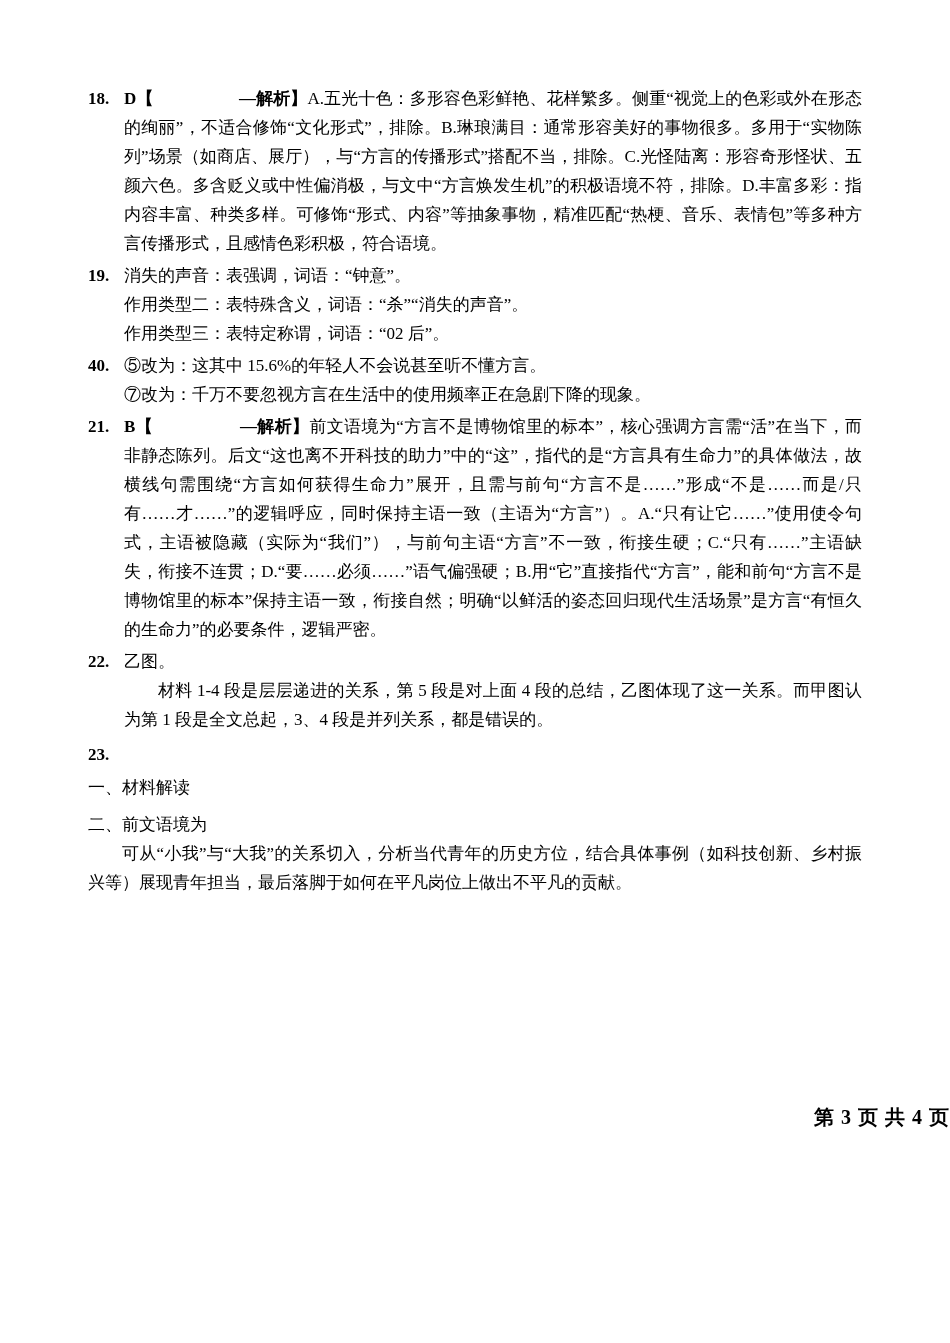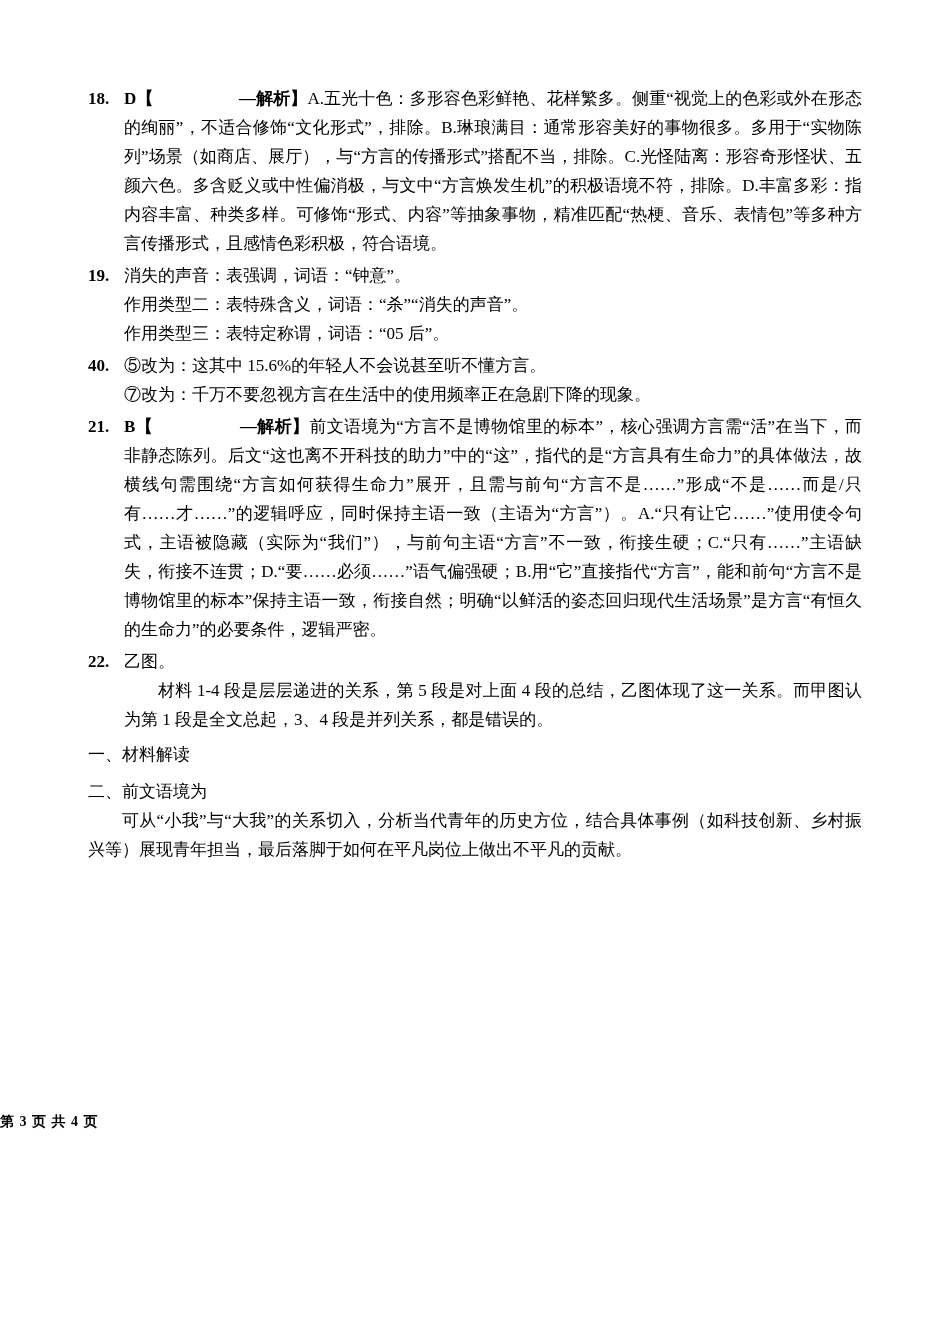--- a/index.html
+++ b/index.html
@@ -43,22 +43,22 @@
   .sec-heading {
     font-weight: normal;
     margin-top: 4px;
   }
   .sec-heading.spaced { margin-top: 8px; }
   .footer {
     position: absolute;
     left: 0;
     right: 0;
     bottom: 66px;
-    text-align: left;
-    font-size: 14px;
+    text-align: right;
+    font-size: 20px;
     font-weight: bold;
     letter-spacing: 1px;
   }
 </style>
 </head>
 <body>
 
 <div class="page">
   <div class="doc">
 
@@ -67,21 +67,21 @@
       <div class="content">
         <p class="para"><span class="lead">D【　　　　　—解析】</span><span>A.五光十色：多形容色彩鲜艳、花样繁多。侧重“视觉上的色彩或外在形态的绚丽”，不适合修饰“文化形式”，排除。B.琳琅满目：通常形容美好的事物很多。多用于“实物陈列”场景（如商店、展厅），与“方言的传播形式”搭配不当，排除。C.光怪陆离：形容奇形怪状、五颜六色。多含贬义或中性偏消极，与文中“方言焕发生机”的积极语境不符，排除。D.丰富多彩：指内容丰富、种类多样。可修饰“形式、内容”等抽象事物，精准匹配“热梗、音乐、表情包”等多种方言传播形式，且感情色彩积极，符合语境。</span></p>
       </div>
     </div>
 
     <div class="item">
       <div class="num">19.</div>
       <div class="content">
         <p class="para">消失的声音：表强调，词语：“钟意”。</p>
         <p class="para">作用类型二：表特殊含义，词语：“杀”“消失的声音”。</p>
-        <p class="para">作用类型三：表特定称谓，词语：“05 后”。</p>
+        <p class="para">作用类型三：表特定称谓，词语：“02 后”。</p>
       </div>
     </div>
 
     <div class="item">
       <div class="num">40.</div>
       <div class="content">
         <p class="para">⑤改为：这其中 15.6%的年轻人不会说甚至听不懂方言。</p>
         <p class="para">⑦改为：千万不要忽视方言在生活中的使用频率正在急剧下降的现象。</p>
       </div>
     </div>
@@ -95,20 +95,21 @@
 
     <div class="item">
       <div class="num">22.</div>
       <div class="content">
         <p class="para">乙图。</p>
         <p class="para indent">材料 1-4 段是层层递进的关系，第 5 段是对上面 4 段的总结，乙图体现了这一关系。而甲图认为第 1 段是全文总起，3、4 段是并列关系，都是错误的。</p>
       </div>
     </div>
 
     <div class="item23">
+      <div class="num23">23.</div>
       <div class="sec-heading">一、材料解读</div>
       <div class="sec-heading spaced">二、前文语境为</div>
       <p class="para indent">可从“小我”与“大我”的关系切入，分析当代青年的历史方位，结合具体事例（如科技创新、乡村振兴等）展现青年担当，最后落脚于如何在平凡岗位上做出不平凡的贡献。</p>
     </div>
 
   </div>
 
   <div class="footer">第 3 页 共 4 页</div>
 </div>
 

